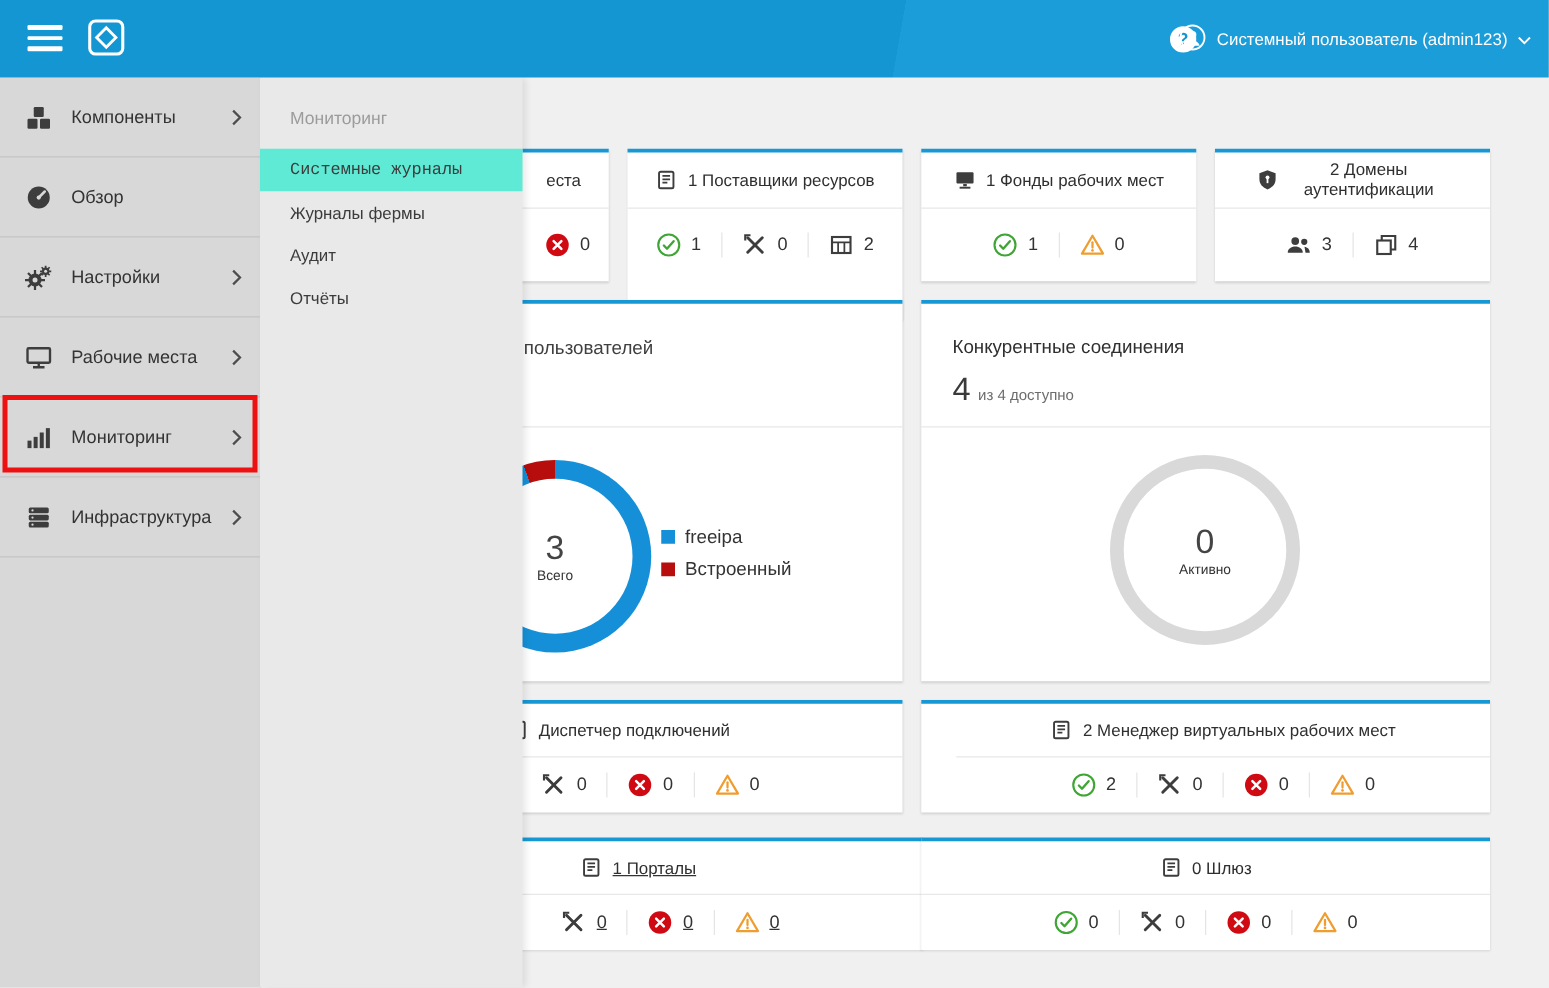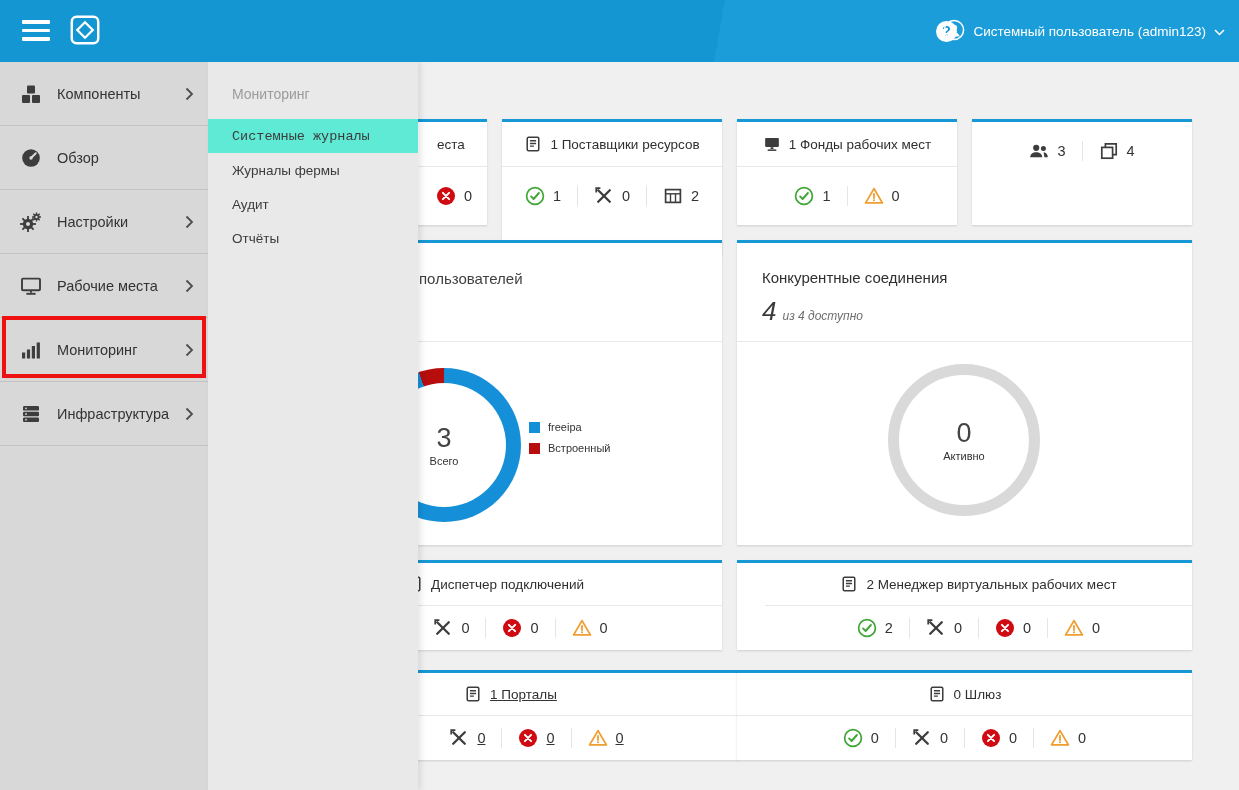--- a/index.html
+++ b/index.html
@@ -47,35 +47,35 @@
   .r34 .card-stats{height:44px;}
   .stat{display:flex;align-items:center;gap:8px;padding:0 16px;font-size:14.5px;color:#333;}
   .stat + .stat{border-left:1px solid #e5e5e5;}
   .ic{width:20px;height:20px;display:block;}
   .tic svg{width:18px;height:18px;display:block;}
   .pl-a{justify-content:flex-start;padding-left:170px;}
   .ps-a{justify-content:flex-start;padding-left:153px;}
   .shift-r{padding-left:52px;}
   
   .big-title{padding:26px 25px 0;font-size:15px;color:#2f2f2f;}
-  .big-sub{padding:10px 25px 0;font-style:italic;}
+  .big-sub{padding:10px 25px 0;}
   .big-num{font-size:26px;color:#3a3a3a;}
   .sub-label{font-size:12px;color:#6d6d6d;margin-left:6px;}
   .big-divider{position:absolute;left:0;right:0;top:98px;border-top:1px solid #e8e8e8;}
   .frag-title{position:absolute;left:152px;top:27px;font-size:15px;color:#404040;}
   .donut-e{position:absolute;left:100px;top:125px;width:154px;height:154px;border-radius:50%;
     background:conic-gradient(#1590d8 0deg 341deg,#b70d0d 341deg 360deg);}
   .donut-e .hole{position:absolute;inset:15px;background:#fff;border-radius:50%;
     display:flex;flex-direction:column;align-items:center;justify-content:center;gap:1px;}
   .donut-f{position:absolute;left:151px;top:121px;width:130px;height:130px;border-radius:50%;
     border:11px solid #d9d9d9;display:flex;flex-direction:column;align-items:center;justify-content:center;gap:1px;}
   .d-num{font-size:27px;color:#444;}
   .d-lbl{font-size:11px;color:#333;}
   .legend{position:absolute;left:262px;top:178px;display:flex;flex-direction:column;gap:9px;}
-  .leg-row{display:flex;align-items:center;gap:8px;font-size:11px;color:#333;}
+  .leg-row{display:flex;align-items:center;gap:8px;font-size:15px;color:#333;}
   .leg-sq{width:11px;height:11px;display:inline-block;}
   .leg-blue{background:#1590d8;}
   .leg-red{background:#b70d0d;}
 </style>
 </head>
 <body>
 
 <div class="topbar">
   <div class="hamburger">
       <span></span>
@@ -299,20 +299,30 @@
           <path d="M10 2.6 L18.4 16.9 H1.6 Z" stroke="#ef9d2f" stroke-width="1.8" stroke-linejoin="round"></path>
           <line x1="10" y1="7.8" x2="10" y2="12" stroke="#ef9d2f" stroke-width="1.8" stroke-linecap="round"></line>
           <circle cx="10" cy="14.3" r="1.05" fill="#ef9d2f"></circle>
         </svg>
       <span>0</span>
     </span>
   </div>
 </div>
 
 <div class="card r1" style="left:972px;top:119px;width:220px;height:106px;">
+  <div class="card-title">
+    <span class="tic">
+        <svg viewBox="0 0 20 20">
+          <path d="M10 1.4 L17.2 3.9 V9.2 c0 4.8-2.9 7.4-7.2 9.2 C5.7 16.6 2.8 14 2.8 9.2 V3.9 Z" fill="#3d3d3d"></path>
+          <circle cx="10" cy="7.6" r="1.7" fill="#fff"></circle>
+          <rect x="9.2" y="8.6" width="1.6" height="4.2" fill="#fff"></rect>
+        </svg>
+      </span>
+    <span class="wrap">2 Домены аутентификации</span>
+  </div>
   <div class="card-stats">
     <span class="stat">
       <svg class="ic" viewBox="0 0 20 20" fill="#3d3d3d">
           <circle cx="7.2" cy="6.8" r="3.1"></circle>
           <path d="M1.2 16.2c0-3.2 2.7-5 6-5s6 1.8 6 5z"></path>
           <circle cx="14.4" cy="7.4" r="2.5"></circle>
           <path d="M14.6 11.3c2.4.4 4.2 1.9 4.2 4.9h-3.4z"></path>
         </svg>
       <span>3</span>
     </span>

